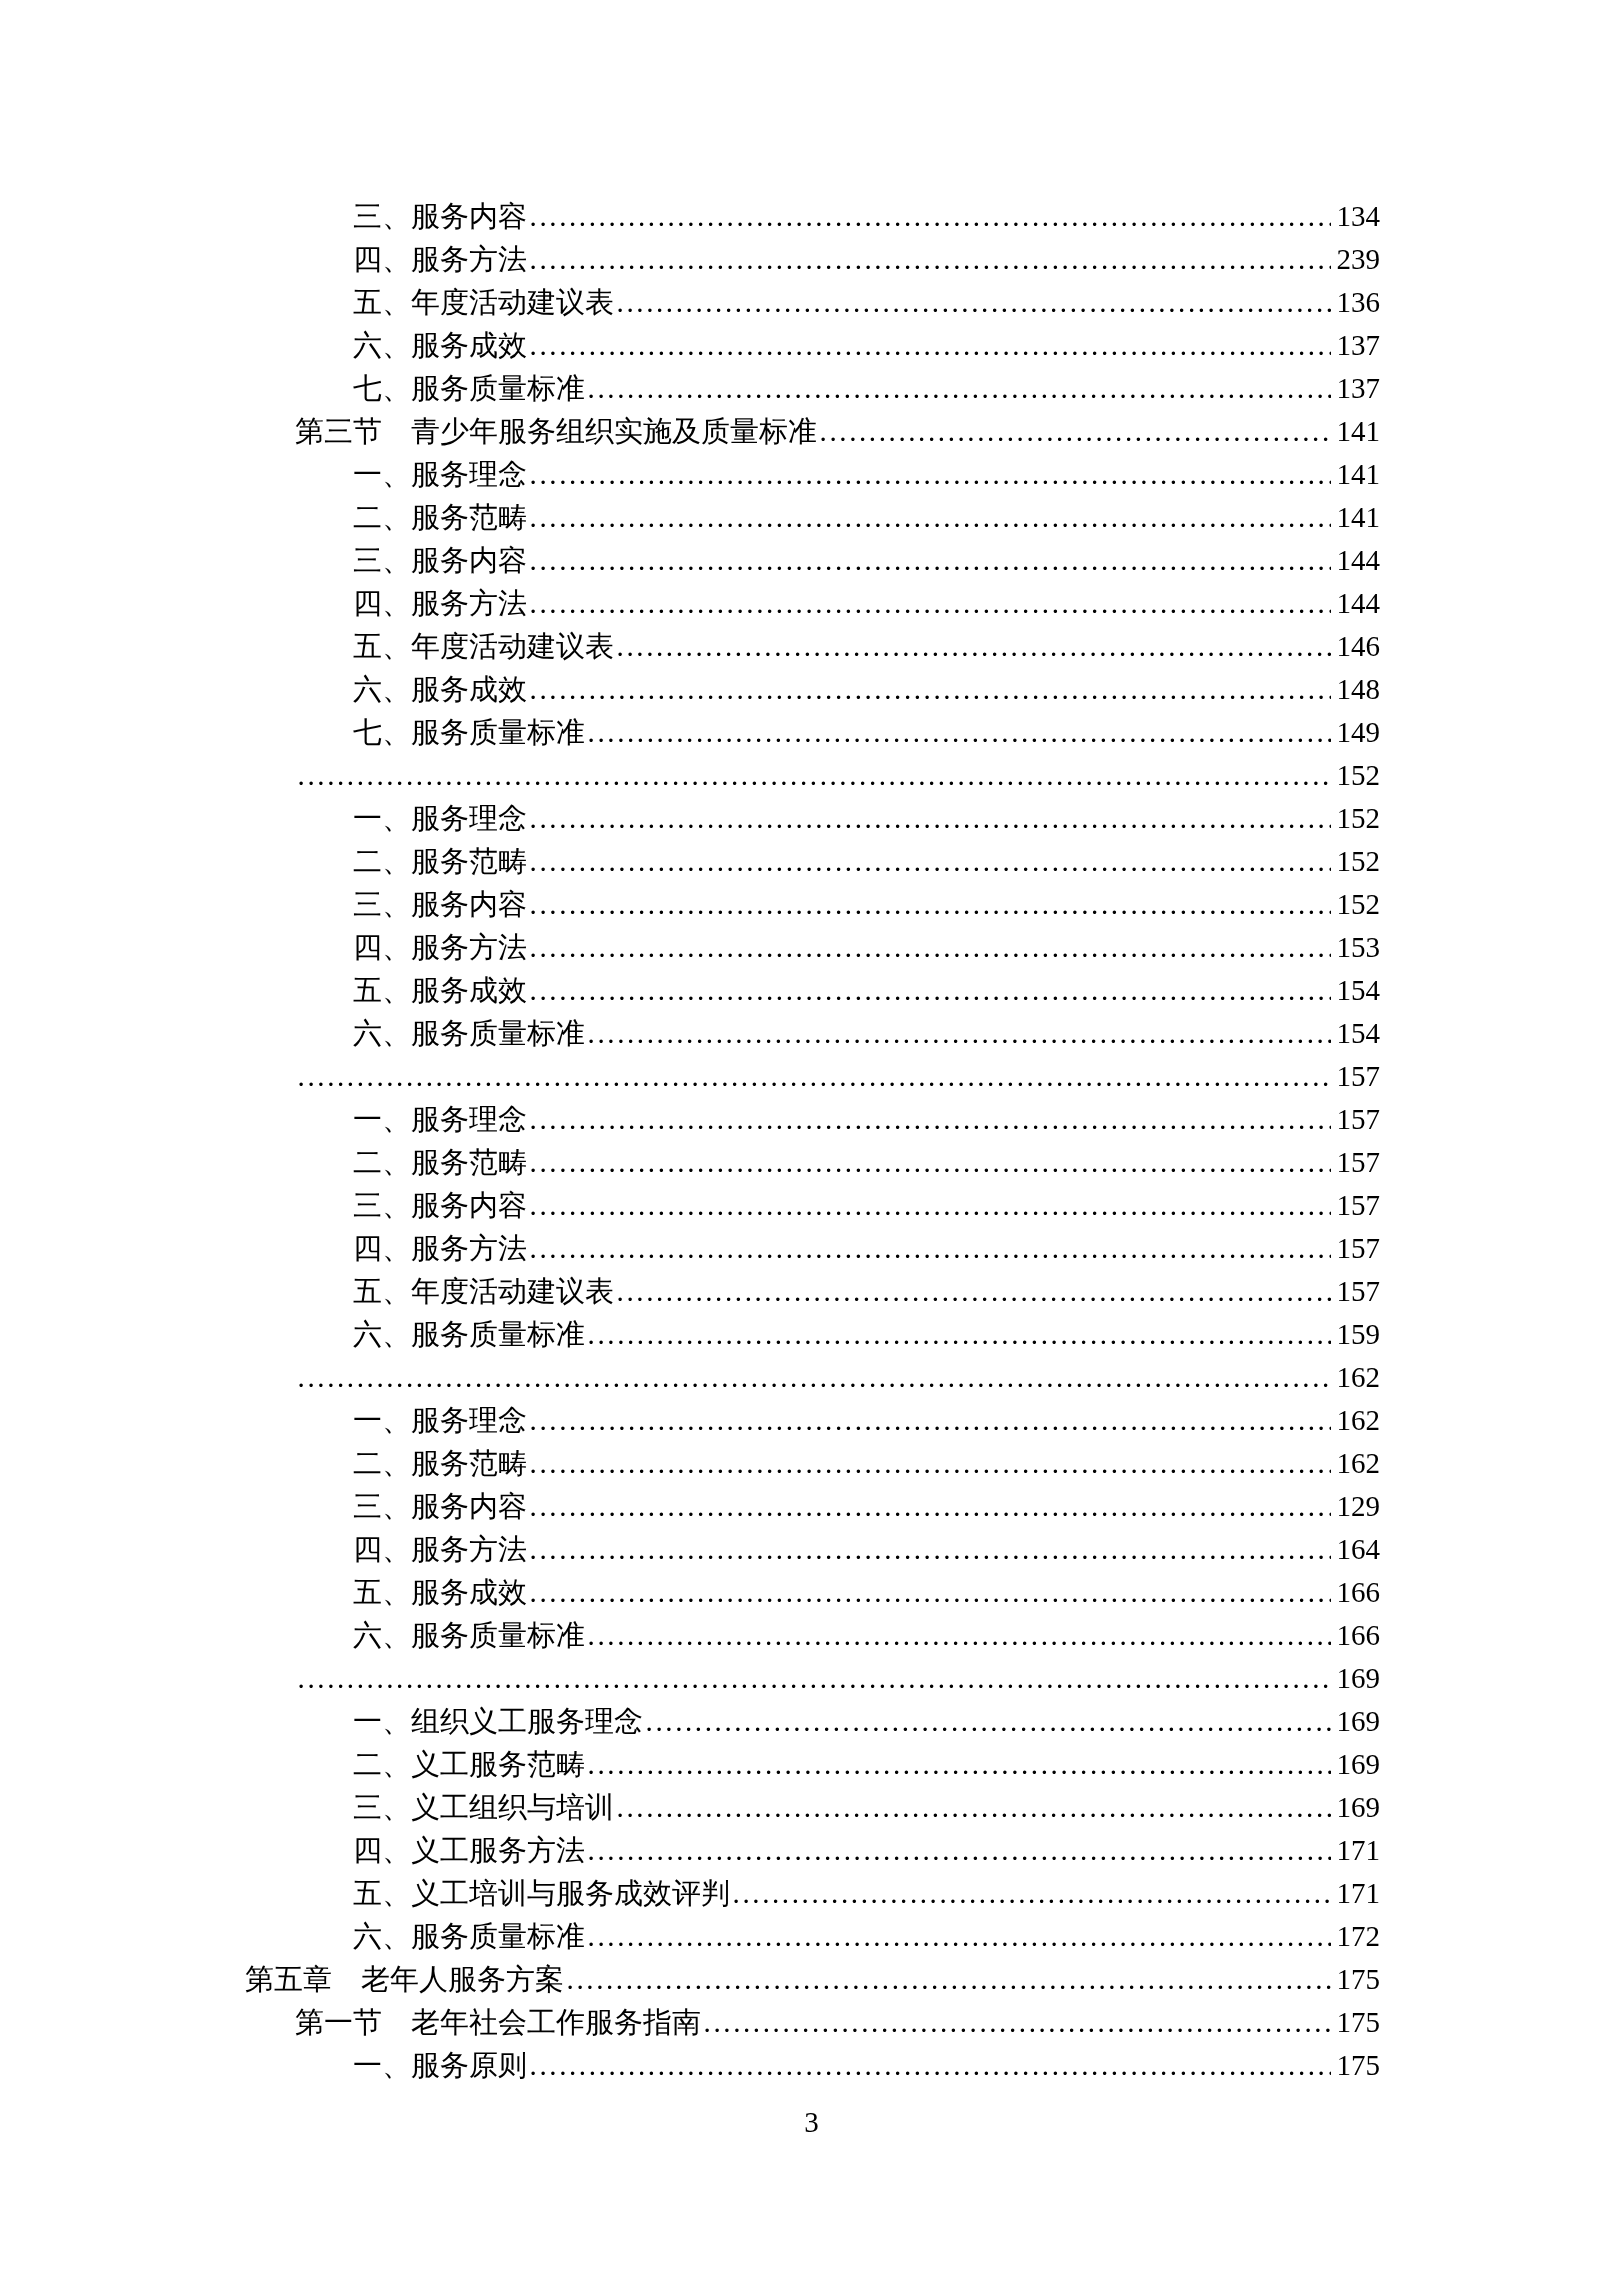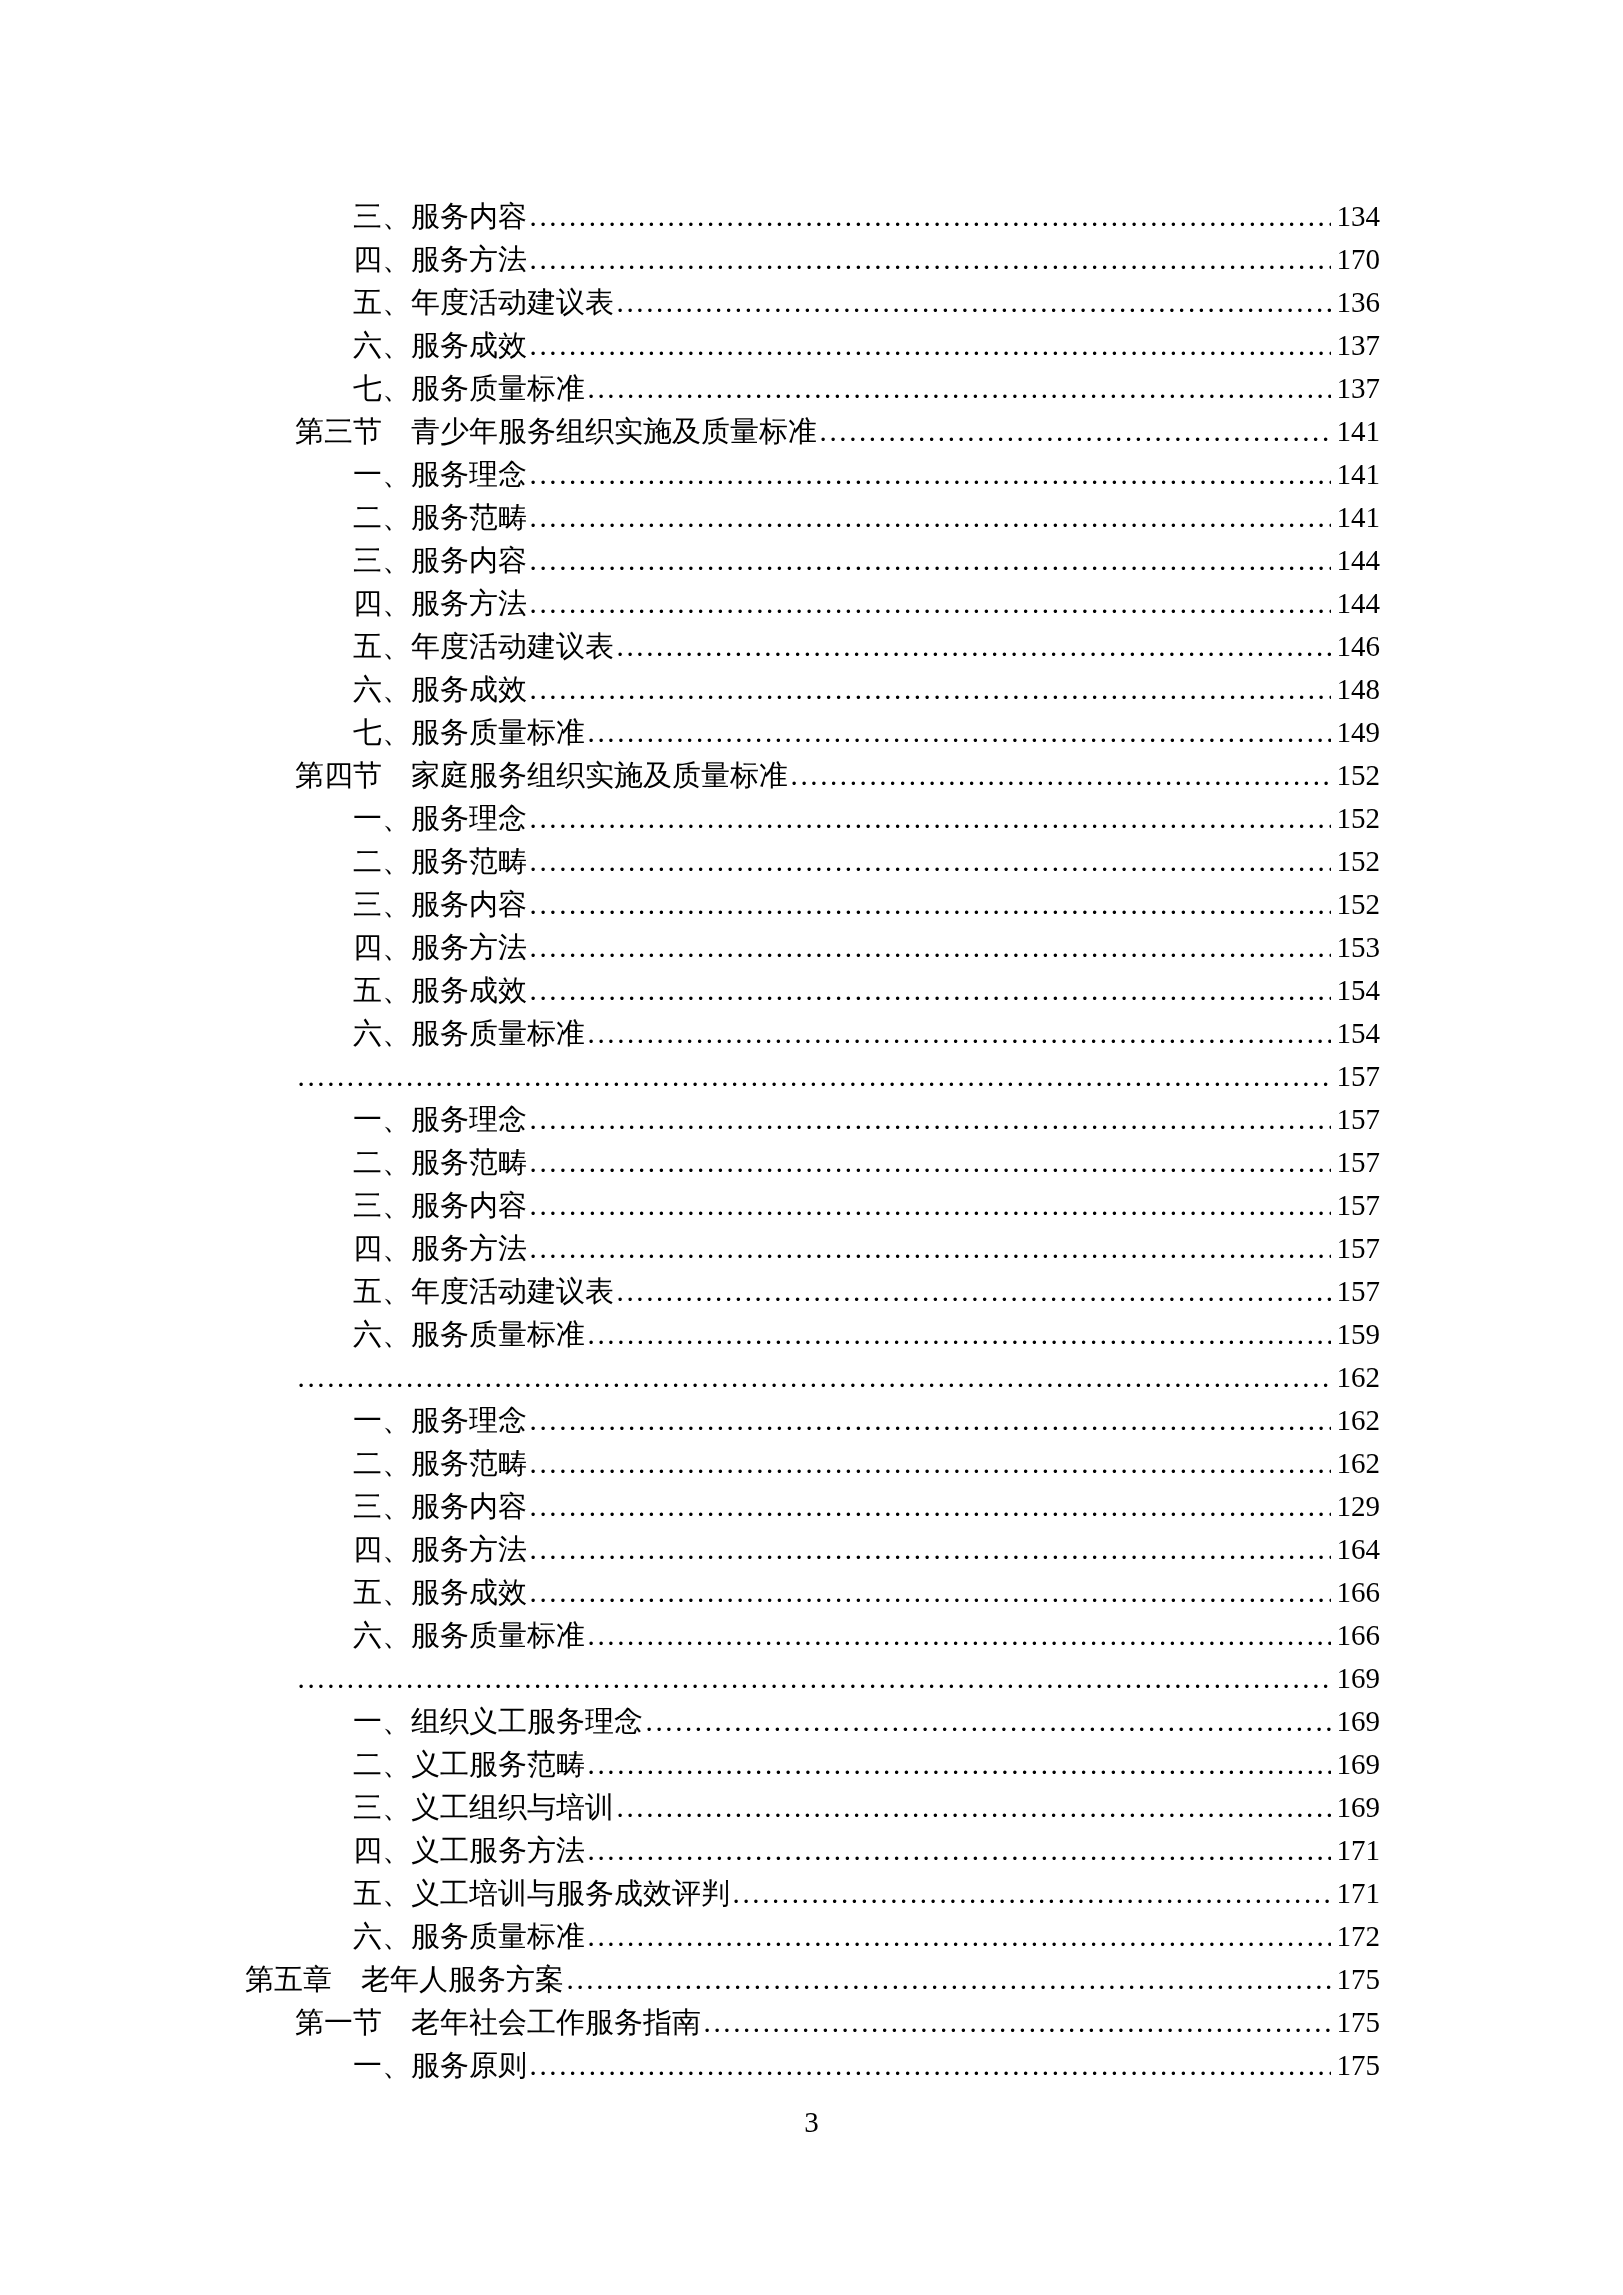--- a/index.html
+++ b/index.html
@@ -64,21 +64,21 @@
 <div class="page">
   <div class="toc" id="toc">
       <div class="row item">
         <span class="txt">三、服务内容</span>
         <span class="dots">................................................................................................................................................................................................................................................</span>
         <span class="pg">134</span>
       </div>
       <div class="row item">
         <span class="txt">四、服务方法</span>
         <span class="dots">................................................................................................................................................................................................................................................</span>
-        <span class="pg">170</span>
+        <span class="pg">239</span>
       </div>
       <div class="row item">
         <span class="txt">五、年度活动建议表</span>
         <span class="dots">................................................................................................................................................................................................................................................</span>
         <span class="pg">136</span>
       </div>
       <div class="row item">
         <span class="txt">六、服务成效</span>
         <span class="dots">................................................................................................................................................................................................................................................</span>
         <span class="pg">137</span>
@@ -122,21 +122,20 @@
         <span class="txt">六、服务成效</span>
         <span class="dots">................................................................................................................................................................................................................................................</span>
         <span class="pg">148</span>
       </div>
       <div class="row item">
         <span class="txt">七、服务质量标准</span>
         <span class="dots">................................................................................................................................................................................................................................................</span>
         <span class="pg">149</span>
       </div>
       <div class="row section">
-        <span class="txt">第四节　家庭服务组织实施及质量标准</span>
         <span class="dots">................................................................................................................................................................................................................................................</span>
         <span class="pg">152</span>
       </div>
       <div class="row item">
         <span class="txt">一、服务理念</span>
         <span class="dots">................................................................................................................................................................................................................................................</span>
         <span class="pg">152</span>
       </div>
       <div class="row item">
         <span class="txt">二、服务范畴</span>

